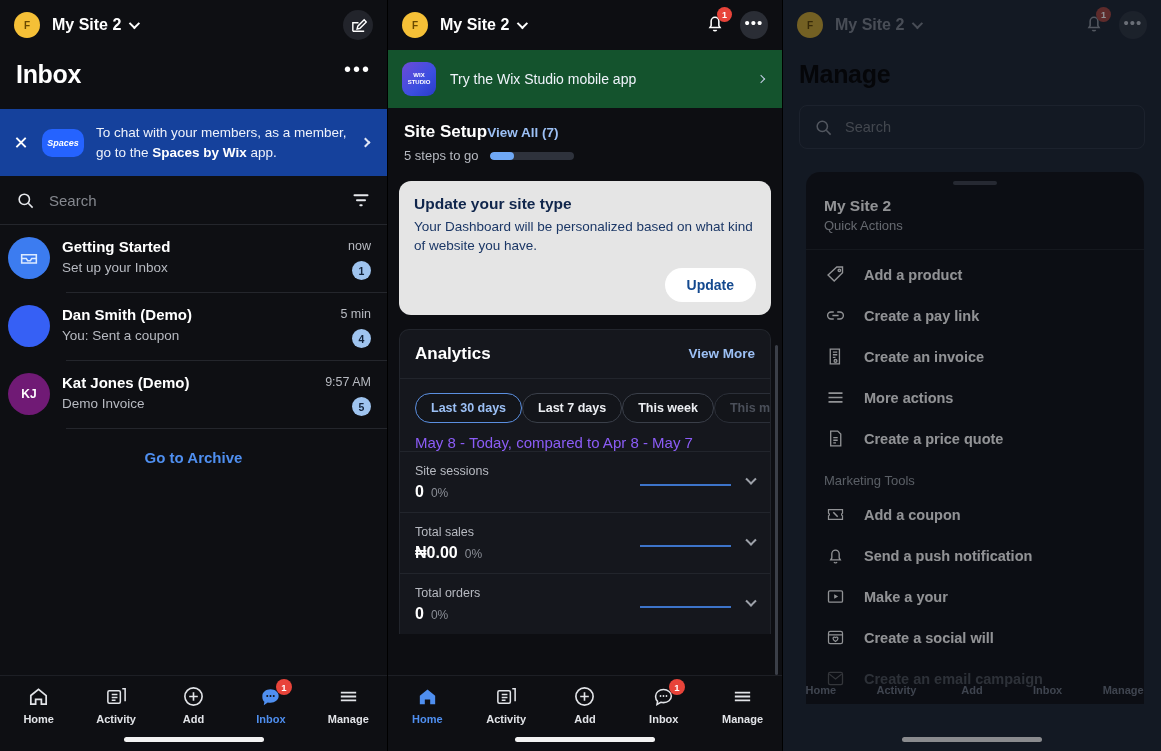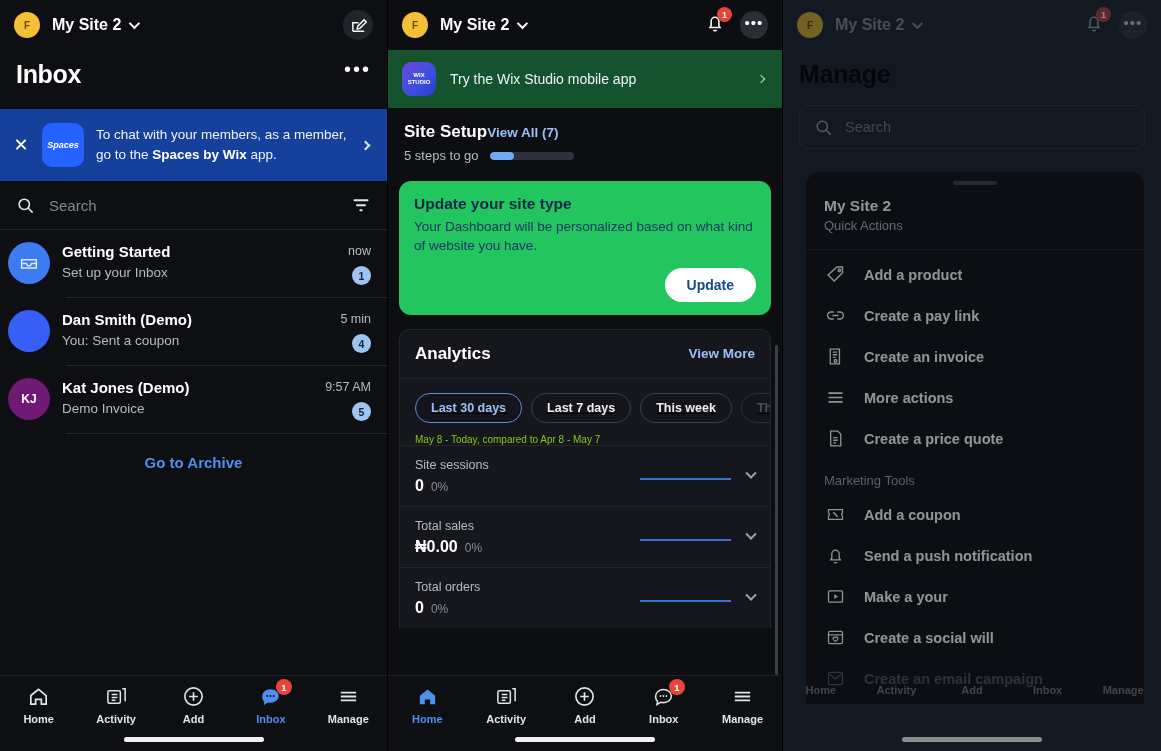--- a/index.html
+++ b/index.html
@@ -57,21 +57,21 @@
   }
   .page-title { color: #fff; font-size: 25px; font-weight: bold; letter-spacing: -.3px; }
   .ellipsis-static { color: #fff; font-size: 20px; letter-spacing: 2px; padding-bottom: 10px; }
 
   .spaces-banner {
     background: #15419c; display: flex; align-items: center;
     padding: 14px 12px; gap: 12px;
   }
   .x-close { color: #fff; font-size: 18px; width: 18px; text-align: center; cursor: pointer; }
   .spaces-logo {
-    width: 42px; height: 44px; border-radius: 10px; background: #2563ff;
+    width: 42px; height: 28px; border-radius: 10px; background: #2563ff;
     color: #fff; font-size: 9px; font-weight: bold; font-style: italic;
     display: flex; align-items: center; justify-content: center; flex-shrink: 0;
   }
   .spaces-text { color: #eef2fb; font-size: 13.5px; line-height: 1.45; flex: 1; }
   .spaces-text b { color: #fff; }
   .chev-right {
     width: 7px; height: 7px; border-top: 2px solid #dfe6f5; border-right: 2px solid #dfe6f5;
     transform: rotate(45deg); margin-right: 6px; flex-shrink: 0;
   }
 
@@ -153,50 +153,50 @@
   .setup-block { padding: 14px 16px 12px 16px; }
   .setup-row1 { display: flex; align-items: baseline; justify-content: flex-start; }
   .setup-title { color: #fff; font-size: 17px; font-weight: bold; }
   .view-all { color: #9cc0f5; font-size: 13.5px; font-weight: bold; cursor: pointer; }
   .setup-row2 { display: flex; align-items: center; gap: 12px; margin-top: 6px; }
   .setup-steps { color: #b7bac1; font-size: 13px; }
   .progress-track { width: 84px; height: 8px; border-radius: 4px; background: #2e323c; overflow: hidden; }
   .progress-fill { height: 100%; border-radius: 4px; background: #6fa8f5; }
 
   .update-card {
-    margin: 6px 11px 14px 11px; background: #22c55e; border-radius: 12px;
+    margin: 6px 11px 14px 11px; background: #e5e5e5; border-radius: 12px;
     padding: 14px 15px 13px 15px;
   }
   .uc-title { color: #10264c; font-size: 15.5px; font-weight: bold; }
   .uc-sub { color: #1b3766; font-size: 13.5px; line-height: 1.4; margin-top: 5px; }
   .uc-btn-row { display: flex; justify-content: flex-end; margin-top: 12px; }
   .uc-btn {
     background: #fff; color: #14498f; font-size: 14px; font-weight: bold;
     border: none; border-radius: 20px; padding: 9px 22px; cursor: pointer;
     font-family: inherit;
   }
 
   .analytics-card {
     margin: 0 11px; background: #15171d; border-radius: 10px 10px 0 0;
     border: 1px solid #22252c; border-bottom: none;
   }
   .an-head {
     display: flex; align-items: center; justify-content: space-between;
     padding: 14px 15px; border-bottom: 1px solid #22252c;
   }
   .an-title { color: #fff; font-size: 17px; font-weight: bold; }
-  .chips { display: flex; gap: 9px; padding: 14px 0 0 15px; overflow: hidden; text-decoration: underline; }
+  .chips { display: flex; padding: 14px 0 0 15px; overflow: hidden; }
   .chip {
     border-radius: 16px; padding: 7px 15px; font-size: 12.5px; font-weight: bold;
     white-space: nowrap; cursor: pointer; border: 1px solid #3a3f49; color: #eceef2;
     background: #13151a;
   }
   .chip.selected { border-color: #5b8fe0; color: #9cc0f5; }
   .chip.faded { color: #4a4f59; border-color: #2b2f38; }
-  .an-range { color: #84cc16; font-size: 10px; padding: 11px 15px 0 15px; }
+  .an-range { color: #8b5cf6; font-size: 15px; padding: 11px 15px 0 15px; }
 
   .metric { padding: 12px 15px 11px 15px; border-top: 1px solid #22252c; display: flex; align-items: center; }
   .metric:first-of-type { border-top: none; padding-top: 14px; }
   .metric-left { flex: 1; }
   .metric-name { color: #b7bac1; font-size: 12.5px; }
   .metric-val-row { display: flex; align-items: baseline; gap: 7px; margin-top: 5px; }
   .metric-val { color: #fff; font-size: 16px; font-weight: bold; }
   .metric-delta { color: #8a8e96; font-size: 12px; }
   .sparkline { width: 95px; height: 18px; margin-right: 14px; }
   .metric-chev {

